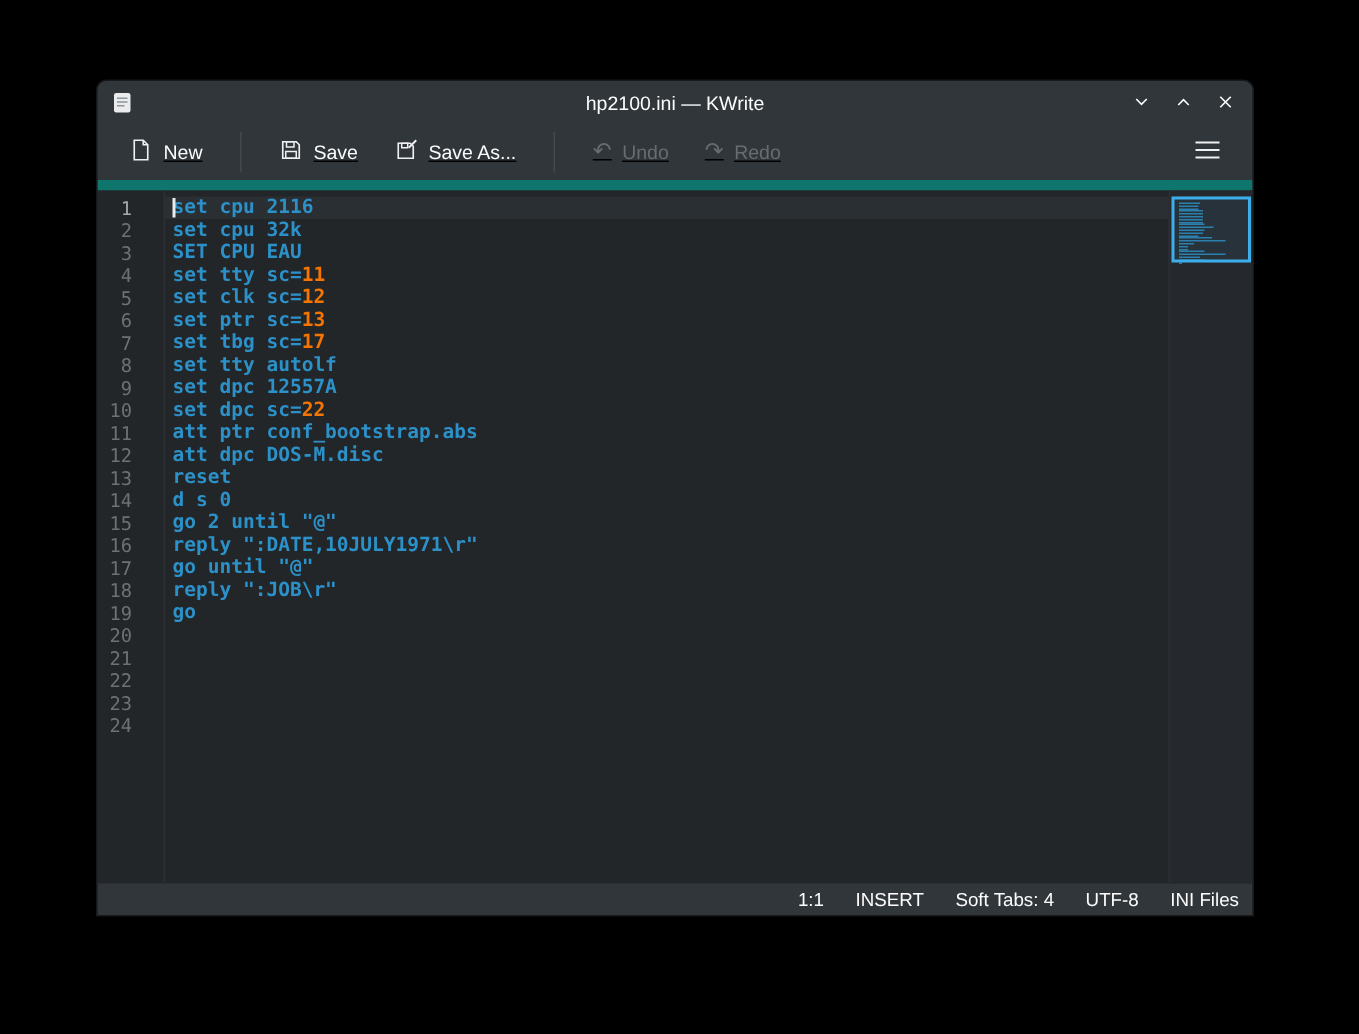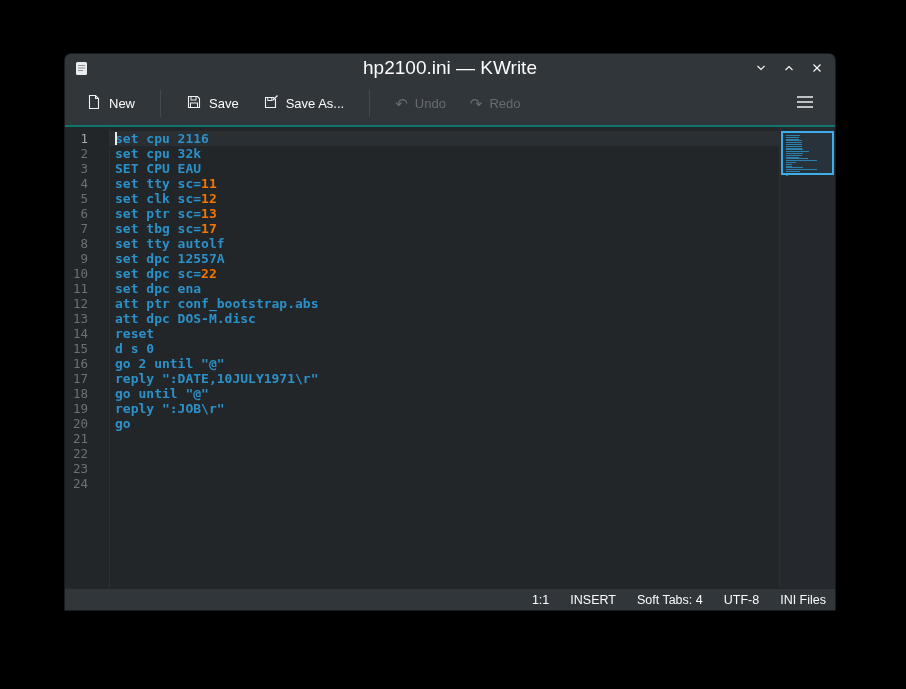--- a/index.html
+++ b/index.html
@@ -8,28 +8,28 @@
 
   .window { position:absolute; left:65px; top:54px; width:770px; height:556px;
             background:#232629; border-radius:6px 6px 0 0; overflow:hidden;
             box-shadow:0 0 0 1px #17191b; display:flex; flex-direction:column; }
 
   
   .titlebar { height:28px; background:#31363b; display:flex; align-items:center;
               padding:0 10px; flex:0 0 auto; position:relative; }
   .app-icon { display:flex; align-items:center; z-index:1; }
   .title { position:absolute; left:0; right:0; text-align:center; color:#fcfcfc;
-           font-size:19px; }
+           font-size:13px; }
   .win-controls { margin-left:auto; display:flex; gap:12px; align-items:center; z-index:1; }
   .win-btn { background:none; border:none; width:16px; height:16px; padding:0;
              display:flex; align-items:center; justify-content:center; }
 
   
-  .toolbar { height:45px; background:#31363b; border-bottom:2px solid #0f766e;
-             display:flex; align-items:center; padding:0 12px; gap:6px; flex:0 0 auto; }
+  .toolbar { height:45px; background:#31363b; border-bottom:7px solid #0f766e;
+             display:flex; align-items:center; padding:0 12px; gap:6px; flex:0 0 auto;text-decoration:underline; }
   .tb-btn { display:flex; align-items:center; gap:7px; background:none; border:none;
             color:#fcfcfc; font:13px "Liberation Sans", sans-serif; padding:6px 9px;
             border-radius:3px; }
   .tb-btn.disabled { color:#686c6f; }
   .tb-btn .uicon { font-size:15px; line-height:14px; }
   .sep { width:1px; height:27px; background:#44494e; margin:0 10px; flex:0 0 auto; }
   .spacer { flex:1; }
   .chev { display:flex; margin-left:3px; }
 
   
@@ -182,21 +182,20 @@
         <div class="row cur"><span class="tok-key">set cpu 2116</span><span class="caret"></span></div>
         <div class="row"><span class="tok-key">set cpu 32k</span></div>
         <div class="row"><span class="tok-key">SET CPU EAU</span></div>
         <div class="row"><span class="tok-key">set tty sc=</span><span class="tok-num">11</span></div>
         <div class="row"><span class="tok-key">set clk sc=</span><span class="tok-num">12</span></div>
         <div class="row"><span class="tok-key">set ptr sc=</span><span class="tok-num">13</span></div>
         <div class="row"><span class="tok-key">set tbg sc=</span><span class="tok-num">17</span></div>
         <div class="row"><span class="tok-key">set tty autolf</span></div>
         <div class="row"><span class="tok-key">set dpc 12557A</span></div>
         <div class="row"><span class="tok-key">set dpc sc=</span><span class="tok-num">22</span></div>
-        <div class="row"><span class="tok-key">set dpc ena</span></div>
         <div class="row"><span class="tok-key">att ptr conf_bootstrap.abs</span></div>
         <div class="row"><span class="tok-key">att dpc DOS-M.disc</span></div>
         <div class="row"><span class="tok-key">reset</span></div>
         <div class="row"><span class="tok-key">d s 0</span></div>
         <div class="row"><span class="tok-key">go 2 until "@"</span></div>
         <div class="row"><span class="tok-key">reply ":DATE,10JULY1971\r"</span></div>
         <div class="row"><span class="tok-key">go until "@"</span></div>
         <div class="row"><span class="tok-key">reply ":JOB\r"</span></div>
         <div class="row"><span class="tok-key">go</span></div>
         <div class="row"></div>

